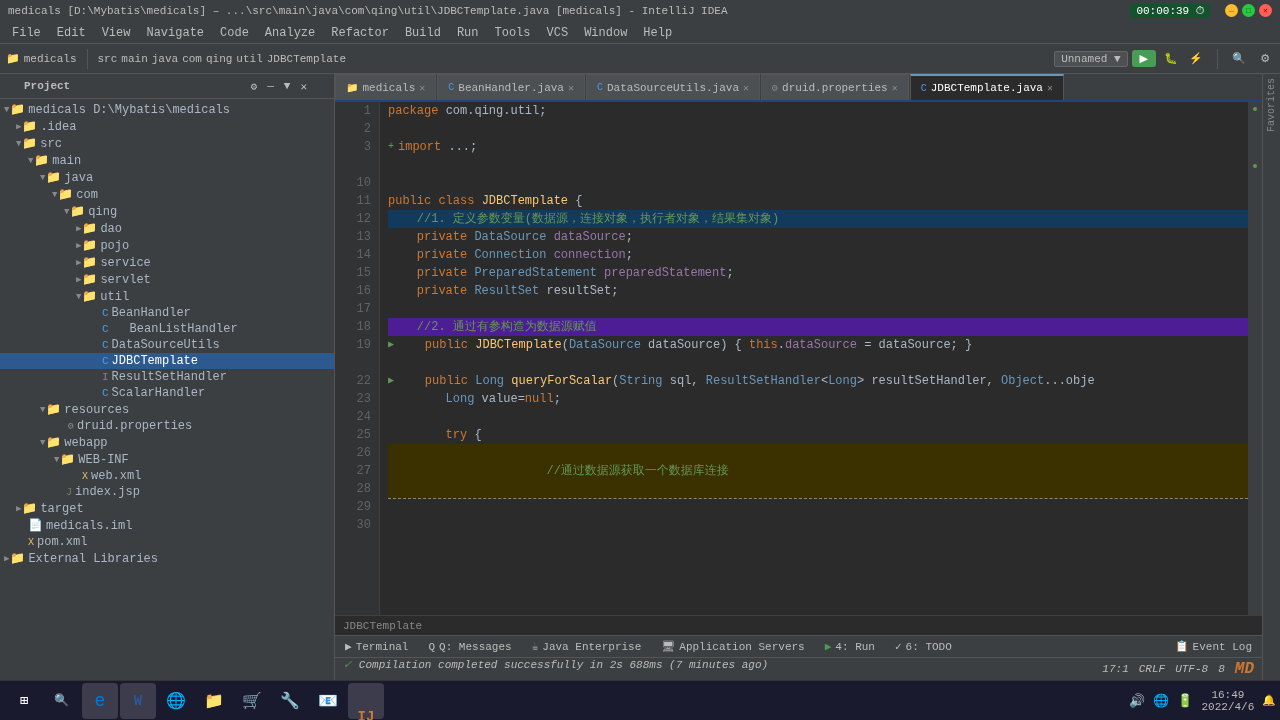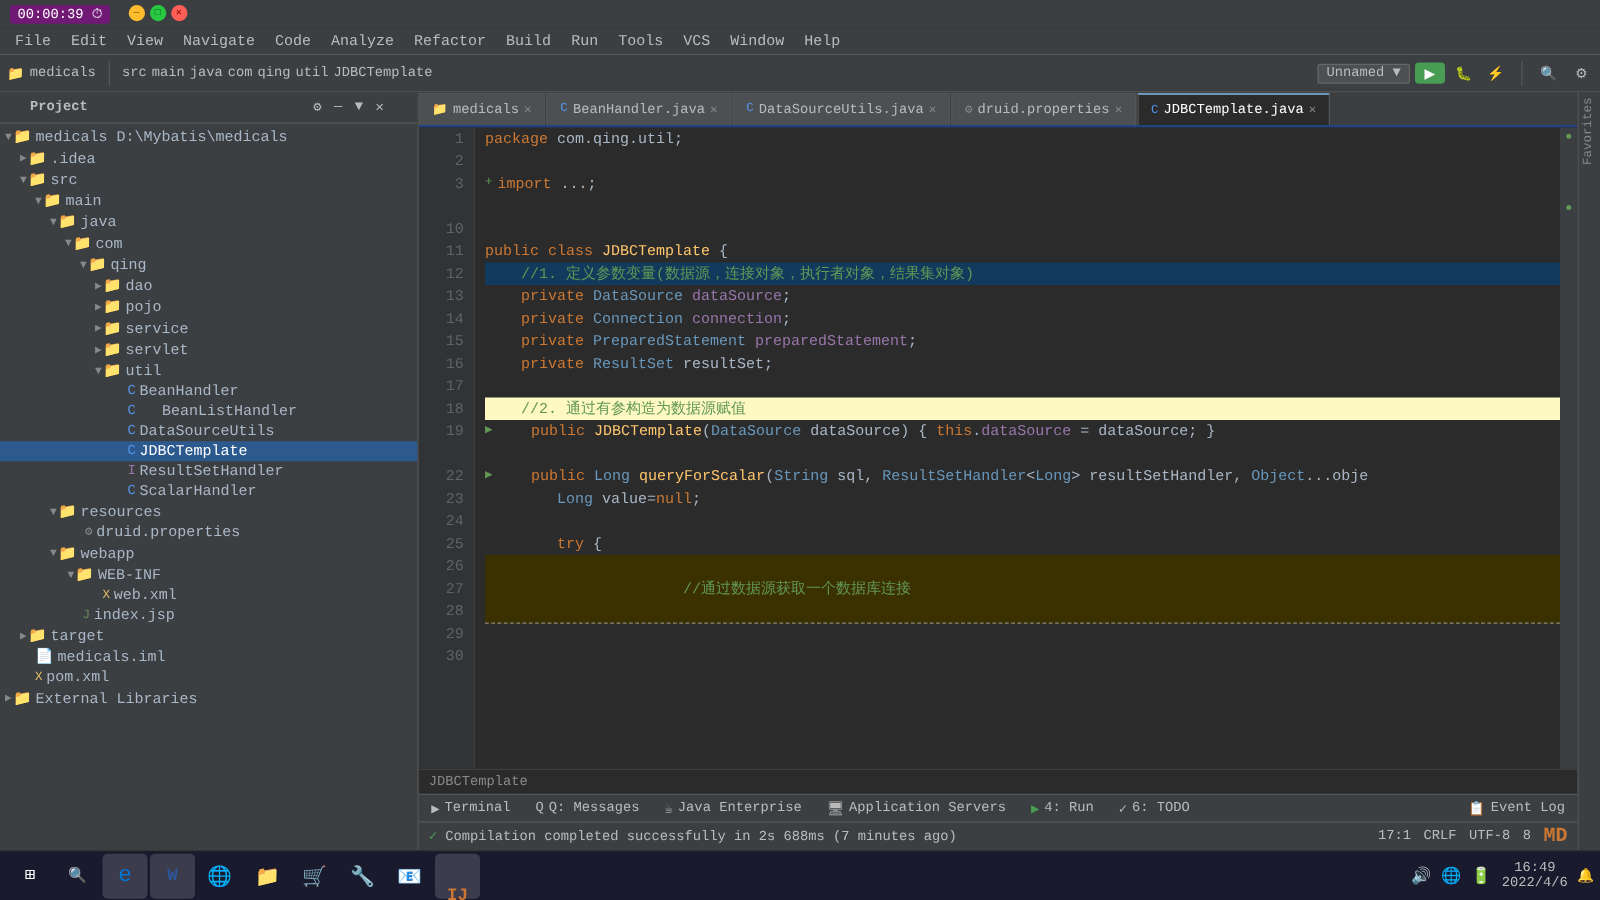--- a/index.html
+++ b/index.html
@@ -30,21 +30,21 @@
     #title-bar .window-controls { display: flex; gap: 4px; }
     .win-btn {
       width: 13px; height: 13px; border-radius: 50%;
       display: inline-flex; align-items: center; justify-content: center;
       font-size: 8px; cursor: pointer;
     }
     .win-close { background: #ff5f57; color: #8b0000; }
     .win-min { background: #febc2e; color: #8b5e00; }
     .win-max { background: #28c840; color: #0a5c1e; }
     .timer-badge {
-      background: #701a75;
+      background: #14532d;
       color: white;
       padding: 1px 6px;
       border-radius: 3px;
       font-size: 11px;
     }
 
     
     #menu-bar {
       background: #3c3f41;
       height: 22px;
@@ -195,21 +195,21 @@
       padding: 0 0 0 8px;
       line-height: 18px;
       font-size: 12px;
     }
     .code-line {
       display: flex;
       align-items: center;
       min-height: 18px;
       white-space: pre;
     }
-    .code-line.highlighted { background: #fef9c3; }
+    .code-line.highlighted { background: #4c1d95; }
     .code-line.blue-highlight { background: #113a5c; }
     .code-line.yellow-hl { background: #3a3000; }
 
     
     .kw { color: #cc7832; }
     .cls { color: #ffc66d; }
     .fn { color: #ffc66d; }
     .comment-cn { color: #629755; }
     .type { color: #6897bb; }
     .var { color: #9876aa; }
@@ -232,24 +232,24 @@
       color: #bbb;
       font-size: 11px;
       cursor: pointer;
       display: flex;
       align-items: center;
       gap: 4px;
     }
     #status-bar {
       height: 22px;
       display: flex;
-      align-items: center;
       padding: 0 8px;
       color: #bbb;
       font-size: 11px;
+      font-style: italic;
     }
     #status-bar .status-msg { flex: 1; }
     #status-bar .status-right { display: flex; gap: 10px; align-items: center; }
 
     
     #code-content::-webkit-scrollbar { width: 8px; height: 8px; }
     #code-content::-webkit-scrollbar-track { background: #3c3f41; }
     #code-content::-webkit-scrollbar-thumb { background: #616163; }
 
     #project-tree::-webkit-scrollbar { width: 6px; }
@@ -290,20 +290,21 @@
       display: flex;
       flex-direction: column;
       align-items: center;
       padding: 4px 0;
     }
   </style>
 </head>
 <body>
 
 <div id="title-bar">
+  <span style="font-size:11px; color:#bbb;">medicals [D:\Mybatis\medicals] – ...\src\main\java\com\qing\util\JDBCTemplate.java [medicals] - IntelliJ IDEA</span>
   <div class="window-controls">
     <span class="timer-badge">00:00:39 ⏱</span>
     &nbsp;
     <div class="win-btn win-min">—</div>
     <div class="win-btn win-max">□</div>
     <div class="win-btn win-close">✕</div>
   </div>
 </div>
 
 <div id="menu-bar">

